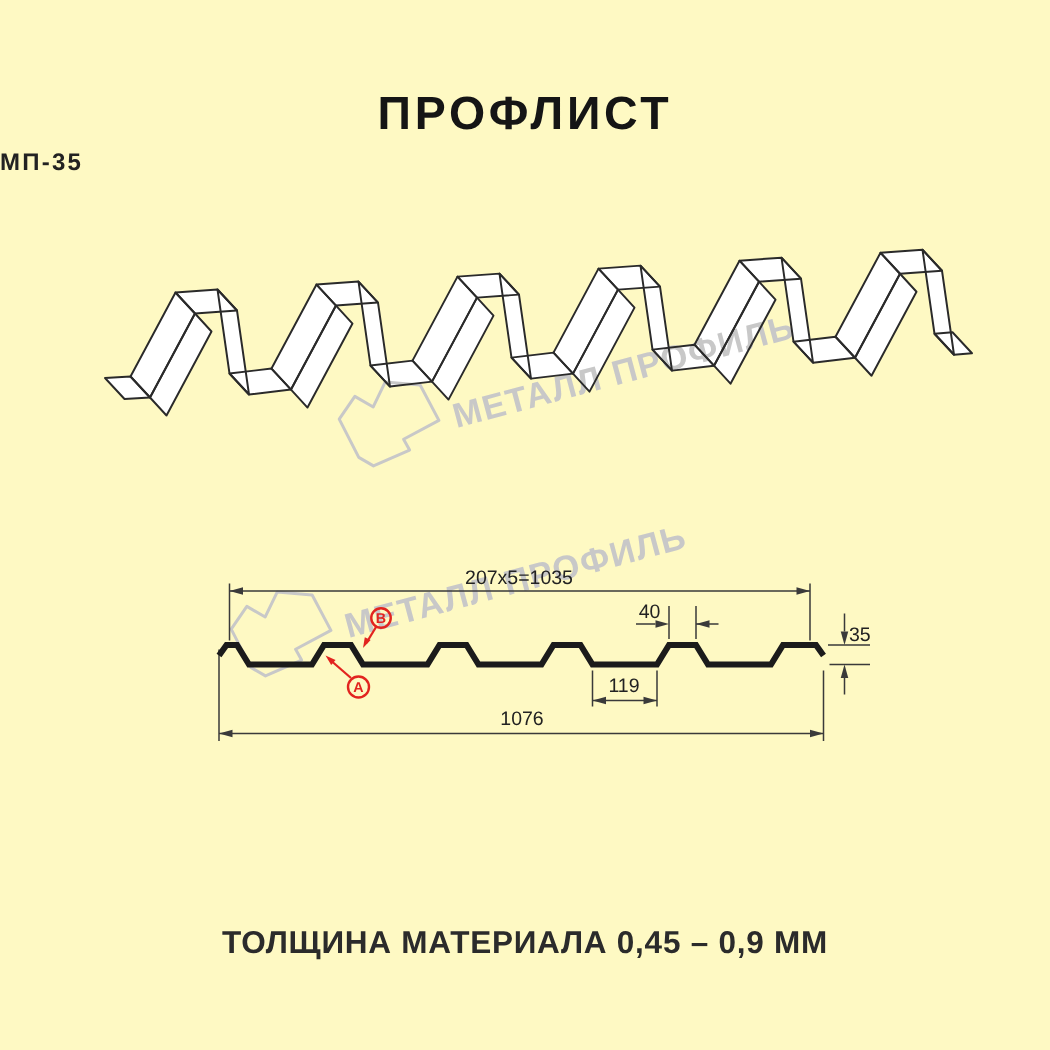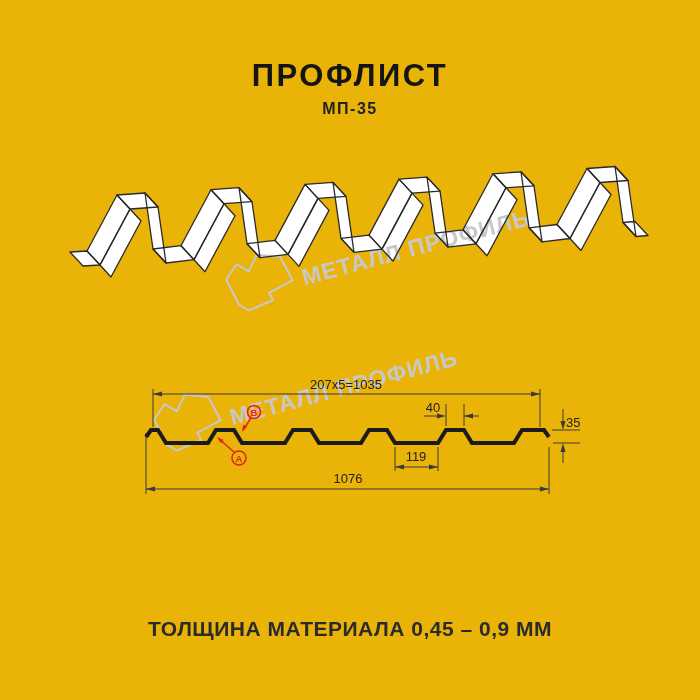--- a/index.html
+++ b/index.html
@@ -1,20 +1,20 @@
 <!DOCTYPE html>
 <html><head>
 <meta charset="utf-8">
 <style>
   html,body{margin:0;padding:0;background:#ffffff;}
-  .page{position:relative;width:700px;height:700px;background:#eab308;overflow:hidden;
+  .page{position:relative;width:700px;height:700px;background:#fef9c3;overflow:hidden;
         font-family:"Liberation Sans", sans-serif;}
   .title{position:absolute;top:58px;left:0;width:700px;text-align:center;
          font-size:31px;font-weight:bold;letter-spacing:2.5px;color:#151515;}
-  .subtitle{position:absolute;top:100px;left:0;width:700px;text-align:center;
+  .subtitle{position:absolute;top:100px;left:0;width:700px;
             font-size:16px;font-weight:600;letter-spacing:1.5px;color:#222;}
   .footer{position:absolute;top:617px;left:0;width:700px;text-align:center;
           font-size:21px;font-weight:600;letter-spacing:0.5px;color:#2b2b2b;}
   svg{position:absolute;overflow:visible;}
   #iso{left:75px;top:170px;}
   #section{left:125px;top:370px;}
   svg text{font-family:"Liberation Sans", sans-serif;}
   .dimtxt{font-size:13px;fill:#222;}
   .wmtext{font-size:23px;font-weight:bold;letter-spacing:1px;fill:#c8c8c8;}
   .redtxt{font-size:9.5px;font-weight:bold;fill:#e2241f;}

